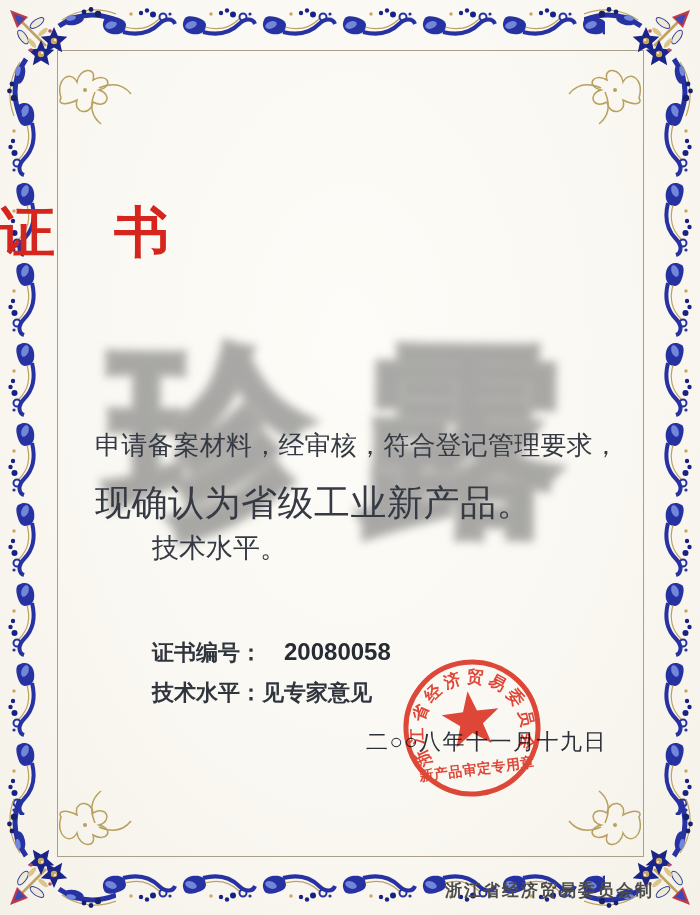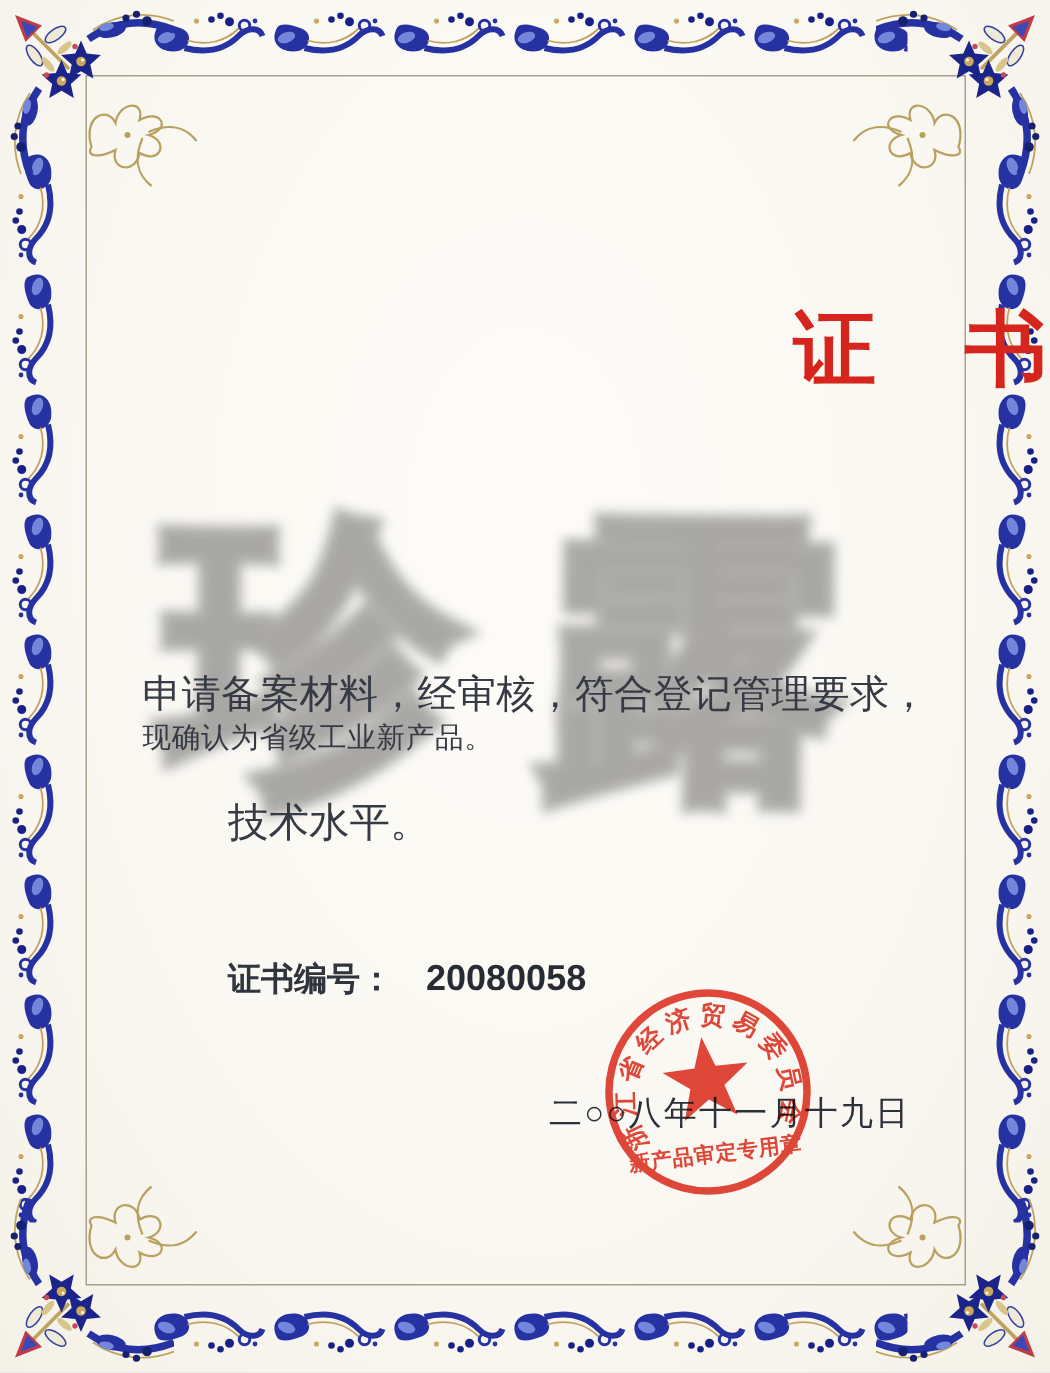--- a/index.html
+++ b/index.html
@@ -25,28 +25,28 @@
   .watermark{
     position:absolute;left:112px;top:342px;z-index:1;
     font-size:196px;font-weight:900;line-height:1;white-space:nowrap;
     letter-spacing:55px;color:rgba(120,120,120,0.10);
     -webkit-text-stroke:11px rgba(75,75,75,0.42);
     filter:blur(4px);transform:rotate(0.6deg);
     font-family:"Liberation Sans", sans-serif;
   }
   .title{
     position:absolute;left:0;top:196px;width:100%;margin:0;z-index:3;
-    text-align:right;font-size:55px;font-weight:700;color:#d5251c;
+    text-align:left;font-size:55px;font-weight:700;color:#d5251c;
     font-family:"Liberation Serif", serif;letter-spacing:2px;
   }
   .txt{position:absolute;z-index:3;color:#353a44;white-space:nowrap;margin:0;}
   .salutation{left:95px;top:316px;font-size:28px;letter-spacing:0.5px;}
   .line1{left:150px;top:375px;font-size:27px;letter-spacing:0.5px;}
-  .line2{left:95px;top:428px;font-size:26px;letter-spacing:0.2px;margin-top:17px;}
-  .line3{left:95px;top:479px;font-size:19px;letter-spacing:0.5px;text-align:right;}
+  .line2{left:95px;top:428px;font-size:26px;letter-spacing:0.2px;}
+  .line3{left:95px;top:479px;font-size:36px;letter-spacing:0.5px;text-align:right;}
   .closing{left:152px;top:530px;font-size:27px;}
   .field-number{left:152px;top:638px;font-size:22px;font-weight:700;color:#2f343d;}
   .field-number .value{margin-left:22px;font-size:24px;font-weight:700;color:#272c34;text-align:right;}
   .field-level{left:152px;top:678px;font-size:22px;font-weight:700;color:#2f343d;}
   .date{left:366px;top:727px;font-size:22px;letter-spacing:1.5px;color:#2c3039;z-index:3;}
   .seal{position:absolute;left:382px;top:638px;z-index:4;mix-blend-mode:multiply;opacity:0.88;}
   .issuer{
     position:absolute;right:46px;top:879px;z-index:5;
     font-size:17px;font-weight:700;color:#4c4c4c;letter-spacing:2px;white-space:nowrap;
   }
@@ -193,29 +193,33 @@
 
   <h1 class="title">证　书</h1>
 
   <p class="txt line2">申请备案材料，经审核，符合登记管理要求，</p>
   <p class="txt line3">现确认为省级工业新产品。</p>
   <p class="txt closing">技术水平。</p>
 
   <p class="txt field-number">
     <span>证书编号：</span><span class="value">20080058</span>
   </p>
+  <p class="txt field-level">
+    <span>技术水平：</span><span>见专家意见</span>
+  </p>
 
   <p class="txt date">二○○八年十一月十九日</p>
 
   <svg class="seal" width="180" height="180" viewBox="-90 -90 180 180">
     <g transform="rotate(-7)">
       <circle r="66" fill="none" stroke="#e02f1f" stroke-width="5"></circle>
       <polygon transform="translate(0,-7)" points="0,-30 7.05,-9.7 28.53,-9.27 11.41,3.71 17.63,24.27 0,12 -17.63,24.27 -11.41,3.71 -28.53,-9.27 -7.05,-9.7" fill="#e02f1f"></polygon>
       <path id="sealArc" d="M -46 24 A 50 50 0 1 1 46 24" fill="none"></path>
       <text font-size="16.5" font-weight="bold" fill="#e02f1f" letter-spacing="4.5">
         <textPath href="#sealArc" startOffset="50%" text-anchor="middle">浙江省经济贸易委员会</textPath>
       </text>
       <text x="0" y="46" text-anchor="middle" font-size="14" font-weight="bold" fill="#e02f1f" letter-spacing="0.5">新产品审定专用章</text>
     </g>
   </svg>
 
+  <div class="issuer">浙江省经济贸易委员会制</div>
 
 </div>
 
 </body></html>

